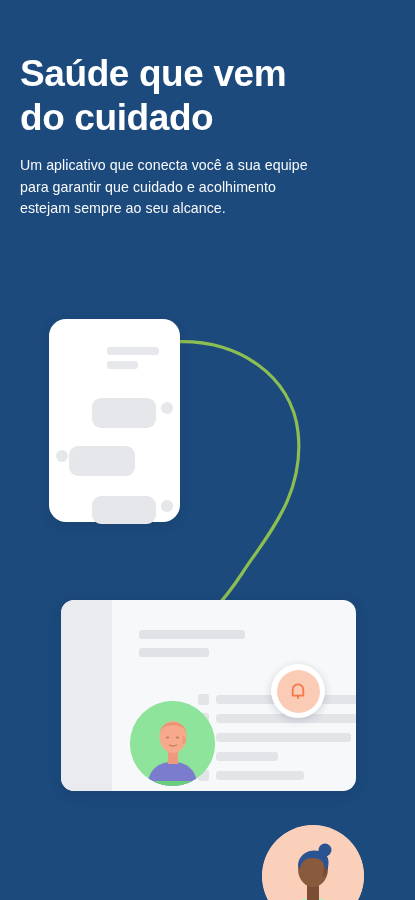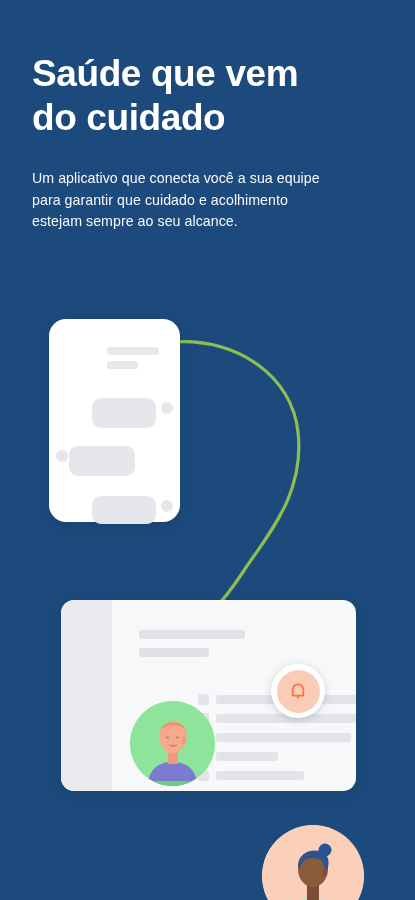--- a/index.html
+++ b/index.html
@@ -21,36 +21,36 @@
     inset: 0;
     width: 415px;
     height: 900px;
     background: #1c4a7c;
     overflow: hidden;
   }
 
   
   .text-block {
     position: absolute;
-    left: 32px;
+    left: 20px;
     top: 52px;
     width: 350px;
   }
 
   .headline {
     color: #ffffff;
     font-size: 37px;
     line-height: 1.18;
     font-weight: 700;
     letter-spacing: -0.4px;
     white-space: pre-line;
   }
 
   .subhead {
-    margin-top: 29px;
+    margin-top: 16px;
     color: #ffffff;
     font-size: 14.2px;
     line-height: 1.52;
     font-weight: 400;
     letter-spacing: 0.05px;
     white-space: pre-line;
     opacity: 0.97;
   }
 
   

